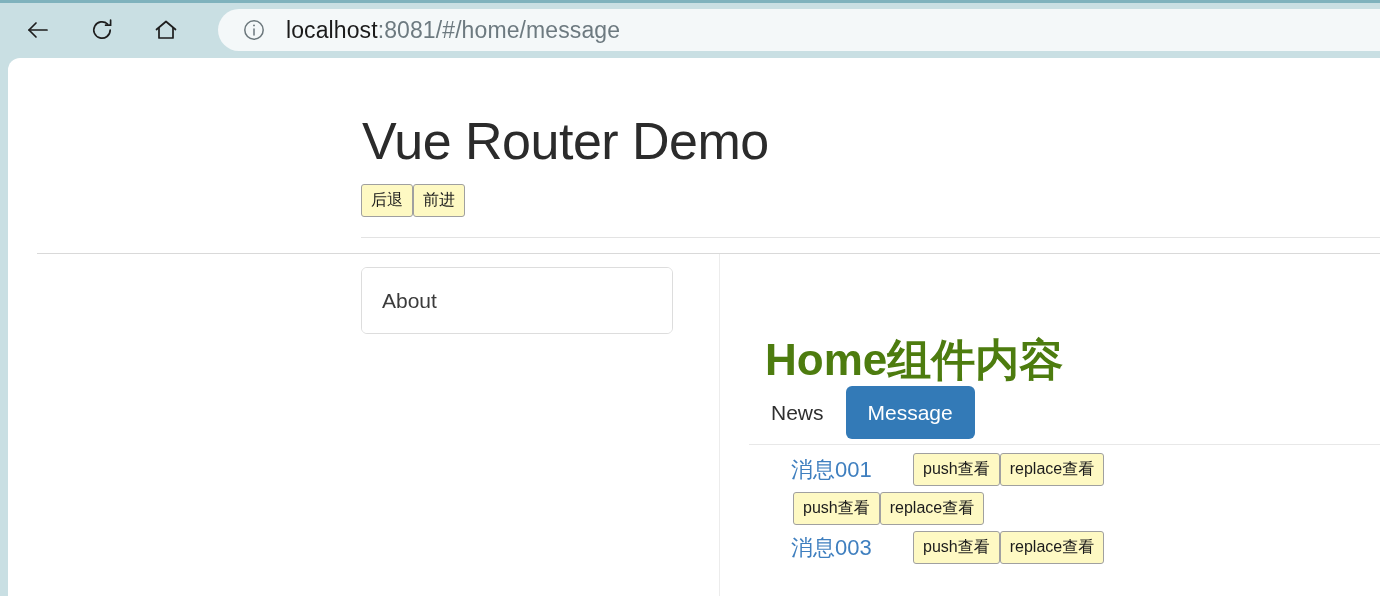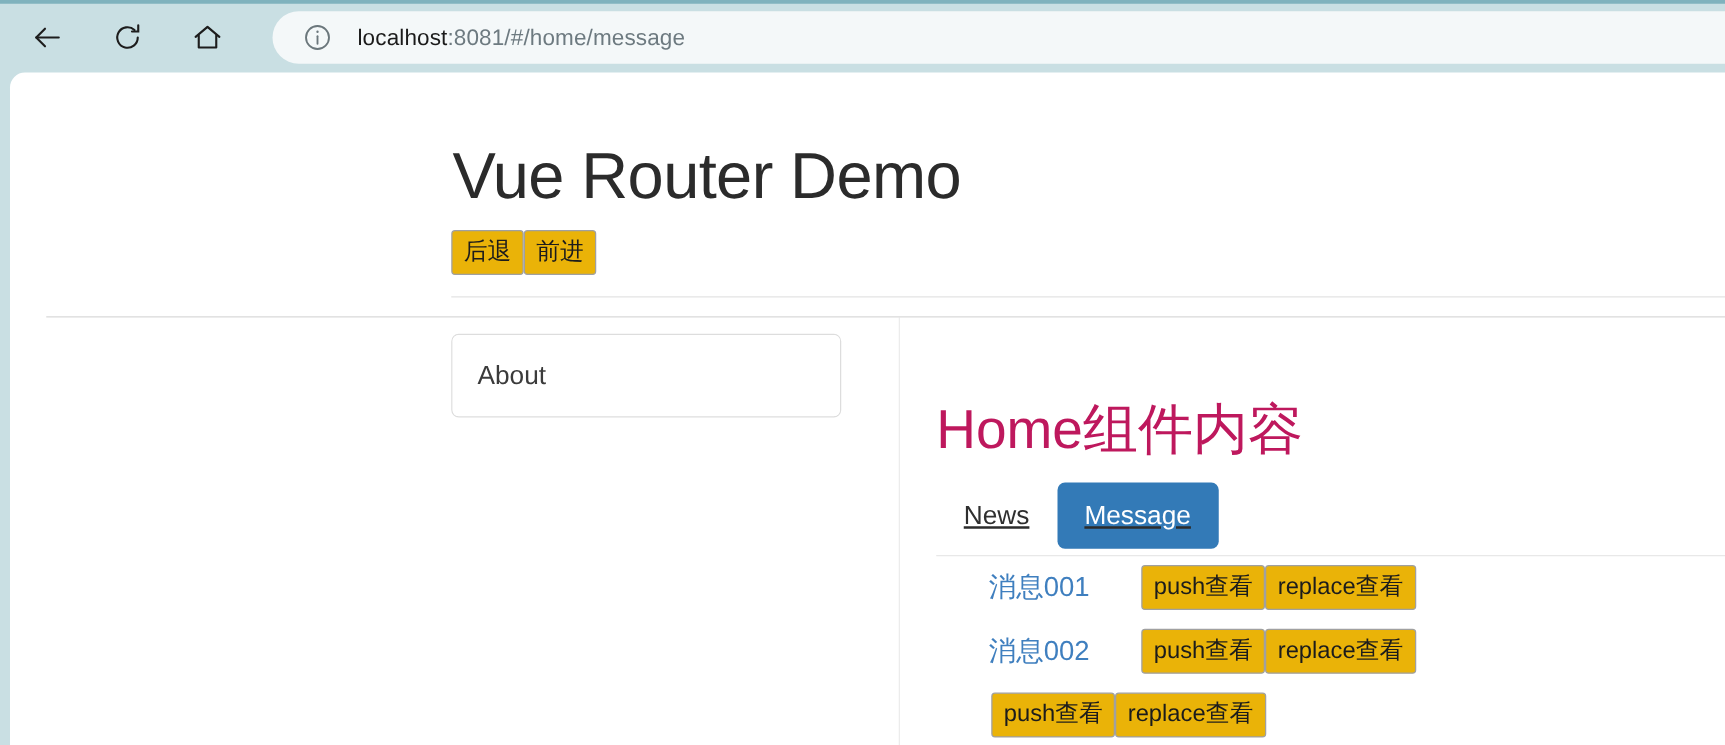--- a/index.html
+++ b/index.html
@@ -40,21 +40,21 @@
     height: 42px; width: 1162px;
     background: #f4f8f9;
     border-top-left-radius: 21px;
     border-bottom-left-radius: 21px;
     display: flex; align-items: center;
     padding-left: 24px;
     cursor: text;
   }
   #info-icon { margin-right: 20px; display: flex; align-items: center; }
   #url-text {
-    font-size: 18px;
+    font-size: 23px;
     letter-spacing: 0.1px;
     color: #5f6b70;
     white-space: nowrap;
   }
   #url-text .host { color: #1b1b1b; }
   #url-text .rest { color: #6d7a80; }
 
   
   #page {
     position: absolute;
@@ -85,24 +85,24 @@
   }
 
   #nav-button-row {
     position: absolute;
     left: 353px; top: 126px;
     display: flex;
     align-items: flex-start;
   }
   .plain-button {
     font-family: "Liberation Sans", sans-serif;
-    font-size: 19px;
+    font-size: 16px;
     line-height: 1;
     color: #1c1c1c;
-    background: #eab308;
+    background: #fef9c3;
     border: 1px solid #a0a0a0;
     border-radius: 3px;
     padding: 7px 9px 8px 9px;
     cursor: pointer;
     white-space: nowrap;
   }
 
   #header-rule {
     position: absolute;
     left: 353px; top: 179px;
@@ -154,34 +154,33 @@
     width: 661px;
     height: 534px;
     border-left: 1px solid #ececec;
     border-bottom: 1px solid #d8d8d8;
     background: #ffffff;
   }
 
   #home-title {
     position: absolute;
     left: 29px; top: 66px;
-    margin: 0;
+    margin: 16px;
     font-size: 44px;
-    font-weight: 400;
-    color: #be185d;
+    font-weight: 700;
+    color: #4d7c0f;
     line-height: 1.1;
     white-space: nowrap;
   }
 
   #tabs {
     position: absolute;
     left: 29px; top: 132px;
     display: flex;
     align-items: center;
-    text-decoration: underline;
   }
   .tab-link {
     font-size: 21px;
     color: #2f2f2f;
     text-decoration: none;
     padding: 16px 22px;
     border-radius: 6px;
     cursor: pointer;
     line-height: 1;
     white-space: nowrap;
@@ -202,21 +201,21 @@
   #message-list {
     position: absolute;
     left: 29px; top: 196px;
     margin: 0;
     padding-left: 42px;
     list-style: disc;
   }
   #message-list li {
     display: flex;
     align-items: center;
-    margin-bottom: 12px;
+    margin-bottom: 0px;
     height: 39px;
   }
   #message-list li::marker { color: #333; font-size: 18px; }
   .msg-link {
     font-size: 22px;
     color: #3f7fbf;
     text-decoration: none;
     cursor: pointer;
     white-space: nowrap;
     width: 120px;
@@ -314,38 +313,38 @@
         <div id="tabs">
           <a class="tab-link" href="#">News</a>
           <a class="tab-link active" href="#">Message</a>
         </div>
 
         <div id="tabs-rule"></div>
 
         <ul id="message-list">
           <li>
             <a class="msg-link" href="#">消息001</a>
-            <span class="msg-buttons">
-              <button class="plain-button">push查看</button>
-              <button class="plain-button">replace查看</button>
-            </span>
-          </li>
-          <li>
-            <a class="msg-link" href="#">消息002</a>
             <span class="msg-buttons">
               <button class="plain-button">push查看</button>
               <button class="plain-button">replace查看</button>
             </span>
           </li>
           <li>
             <span class="msg-buttons">
               <button class="plain-button">push查看</button>
               <button class="plain-button">replace查看</button>
             </span>
           </li>
+          <li>
+            <a class="msg-link" href="#">消息003</a>
+            <span class="msg-buttons">
+              <button class="plain-button">push查看</button>
+              <button class="plain-button">replace查看</button>
+            </span>
+          </li>
         </ul>
 
       </div>
 
       <div id="bottom-rule"></div>
 
     </div>
 
   </div>
 </div>

